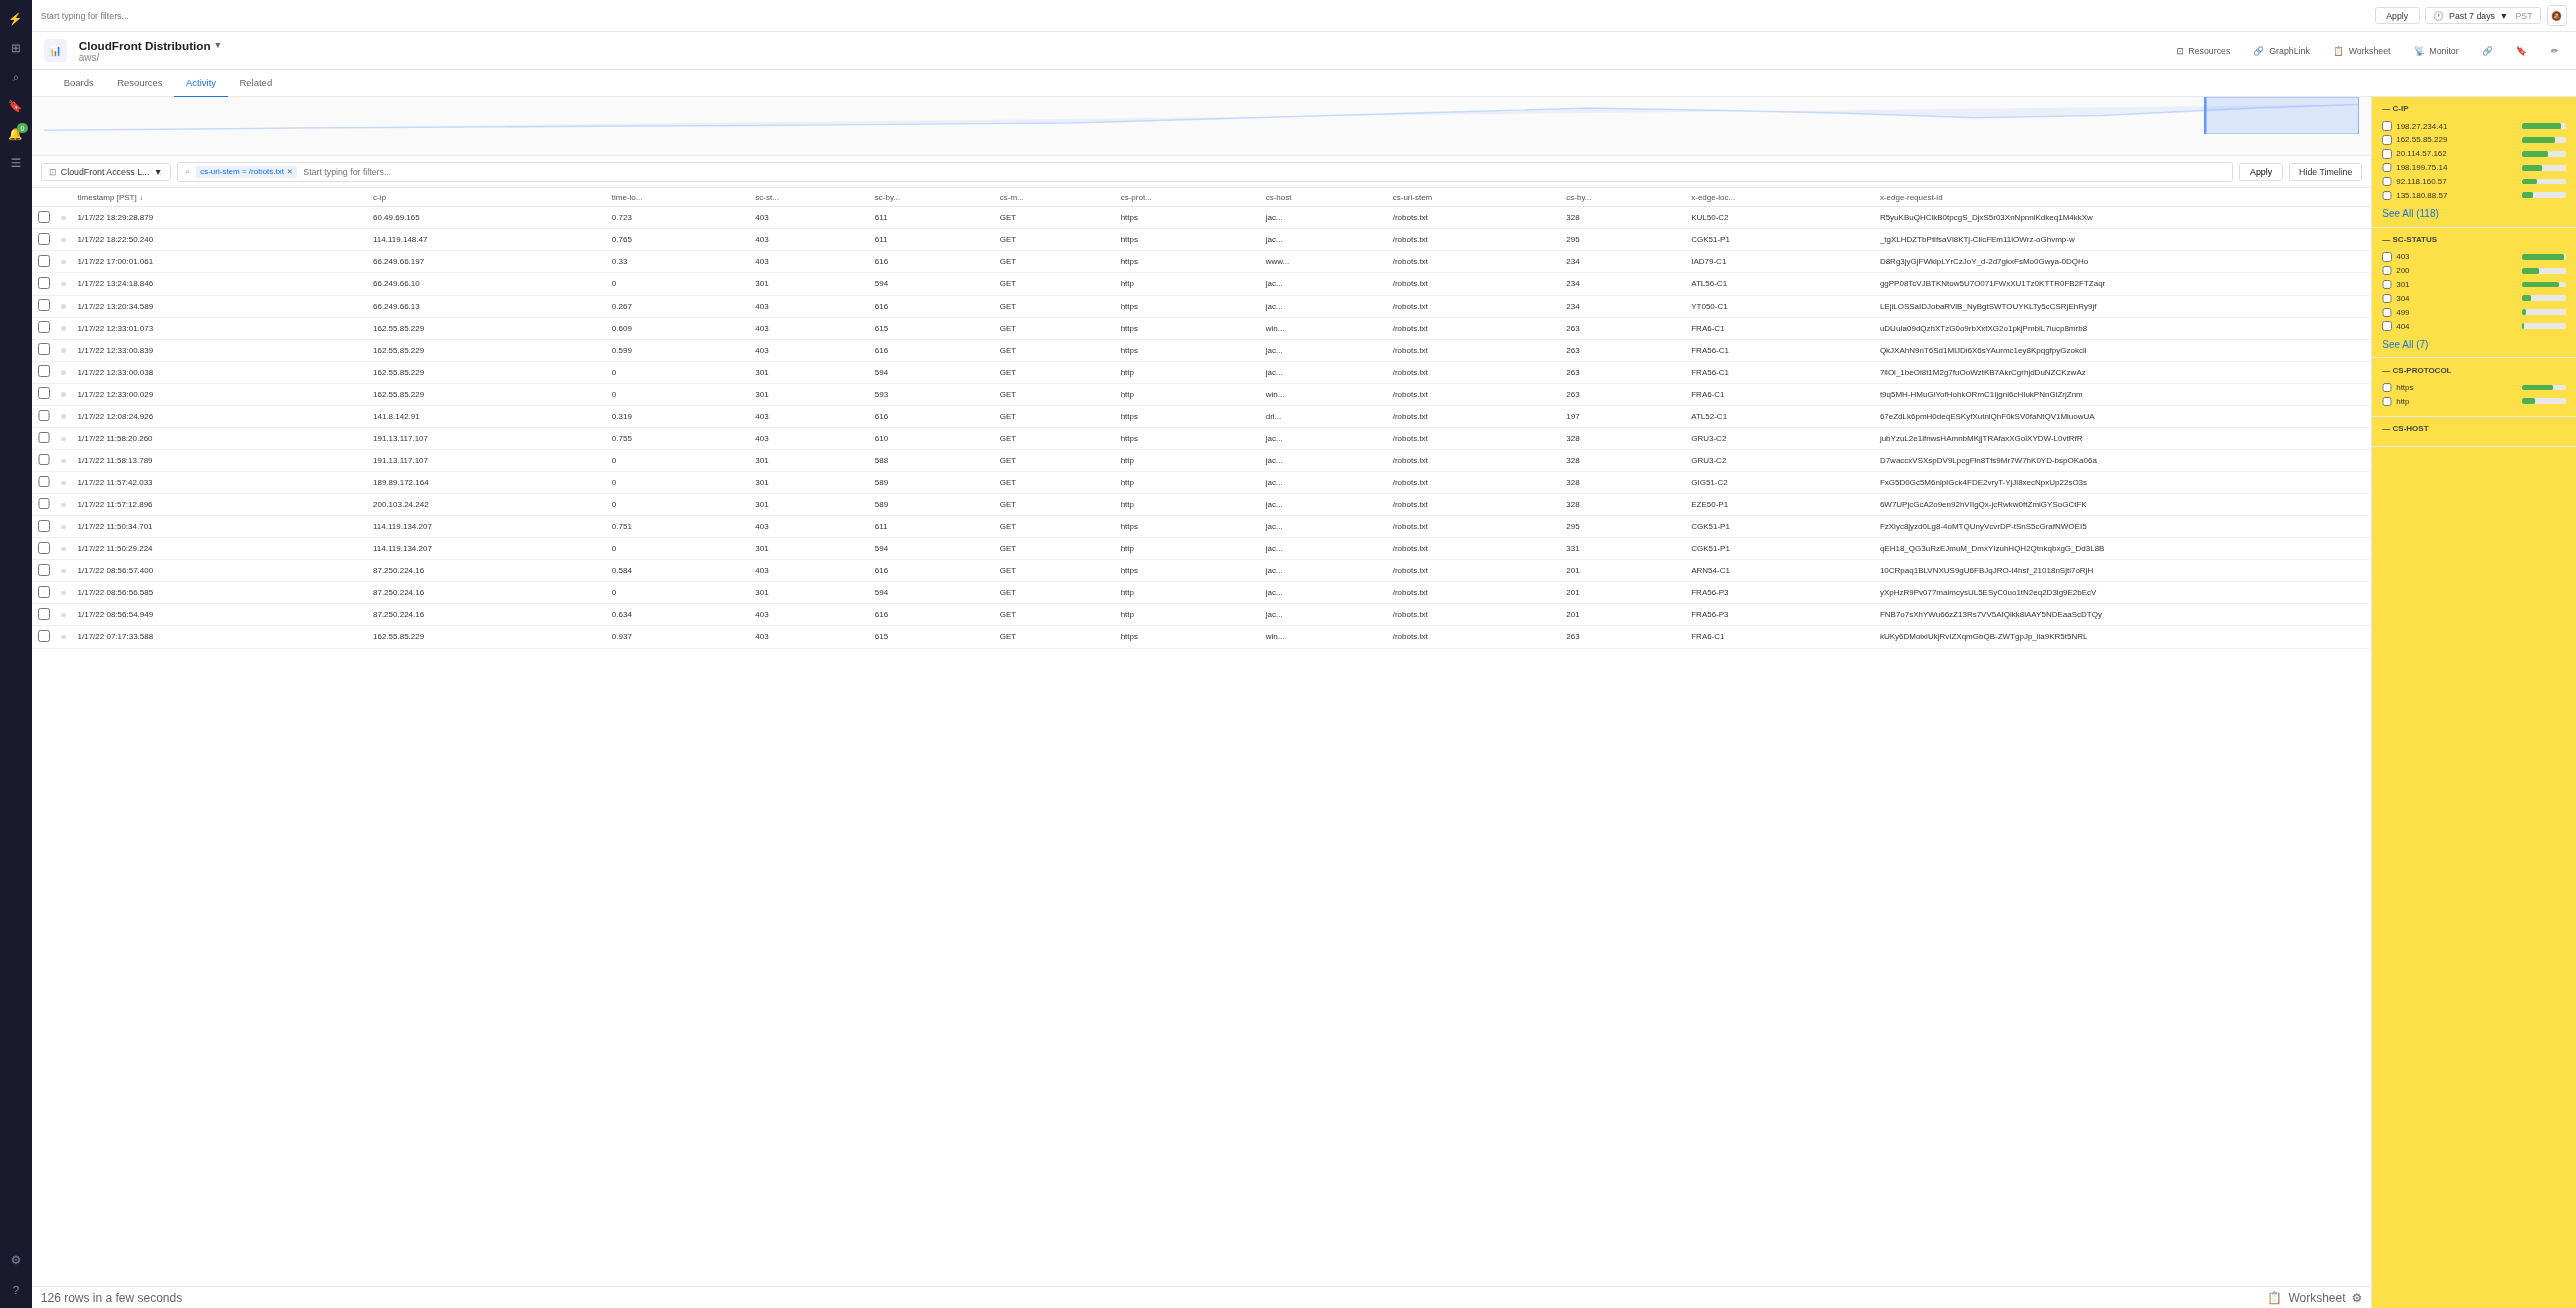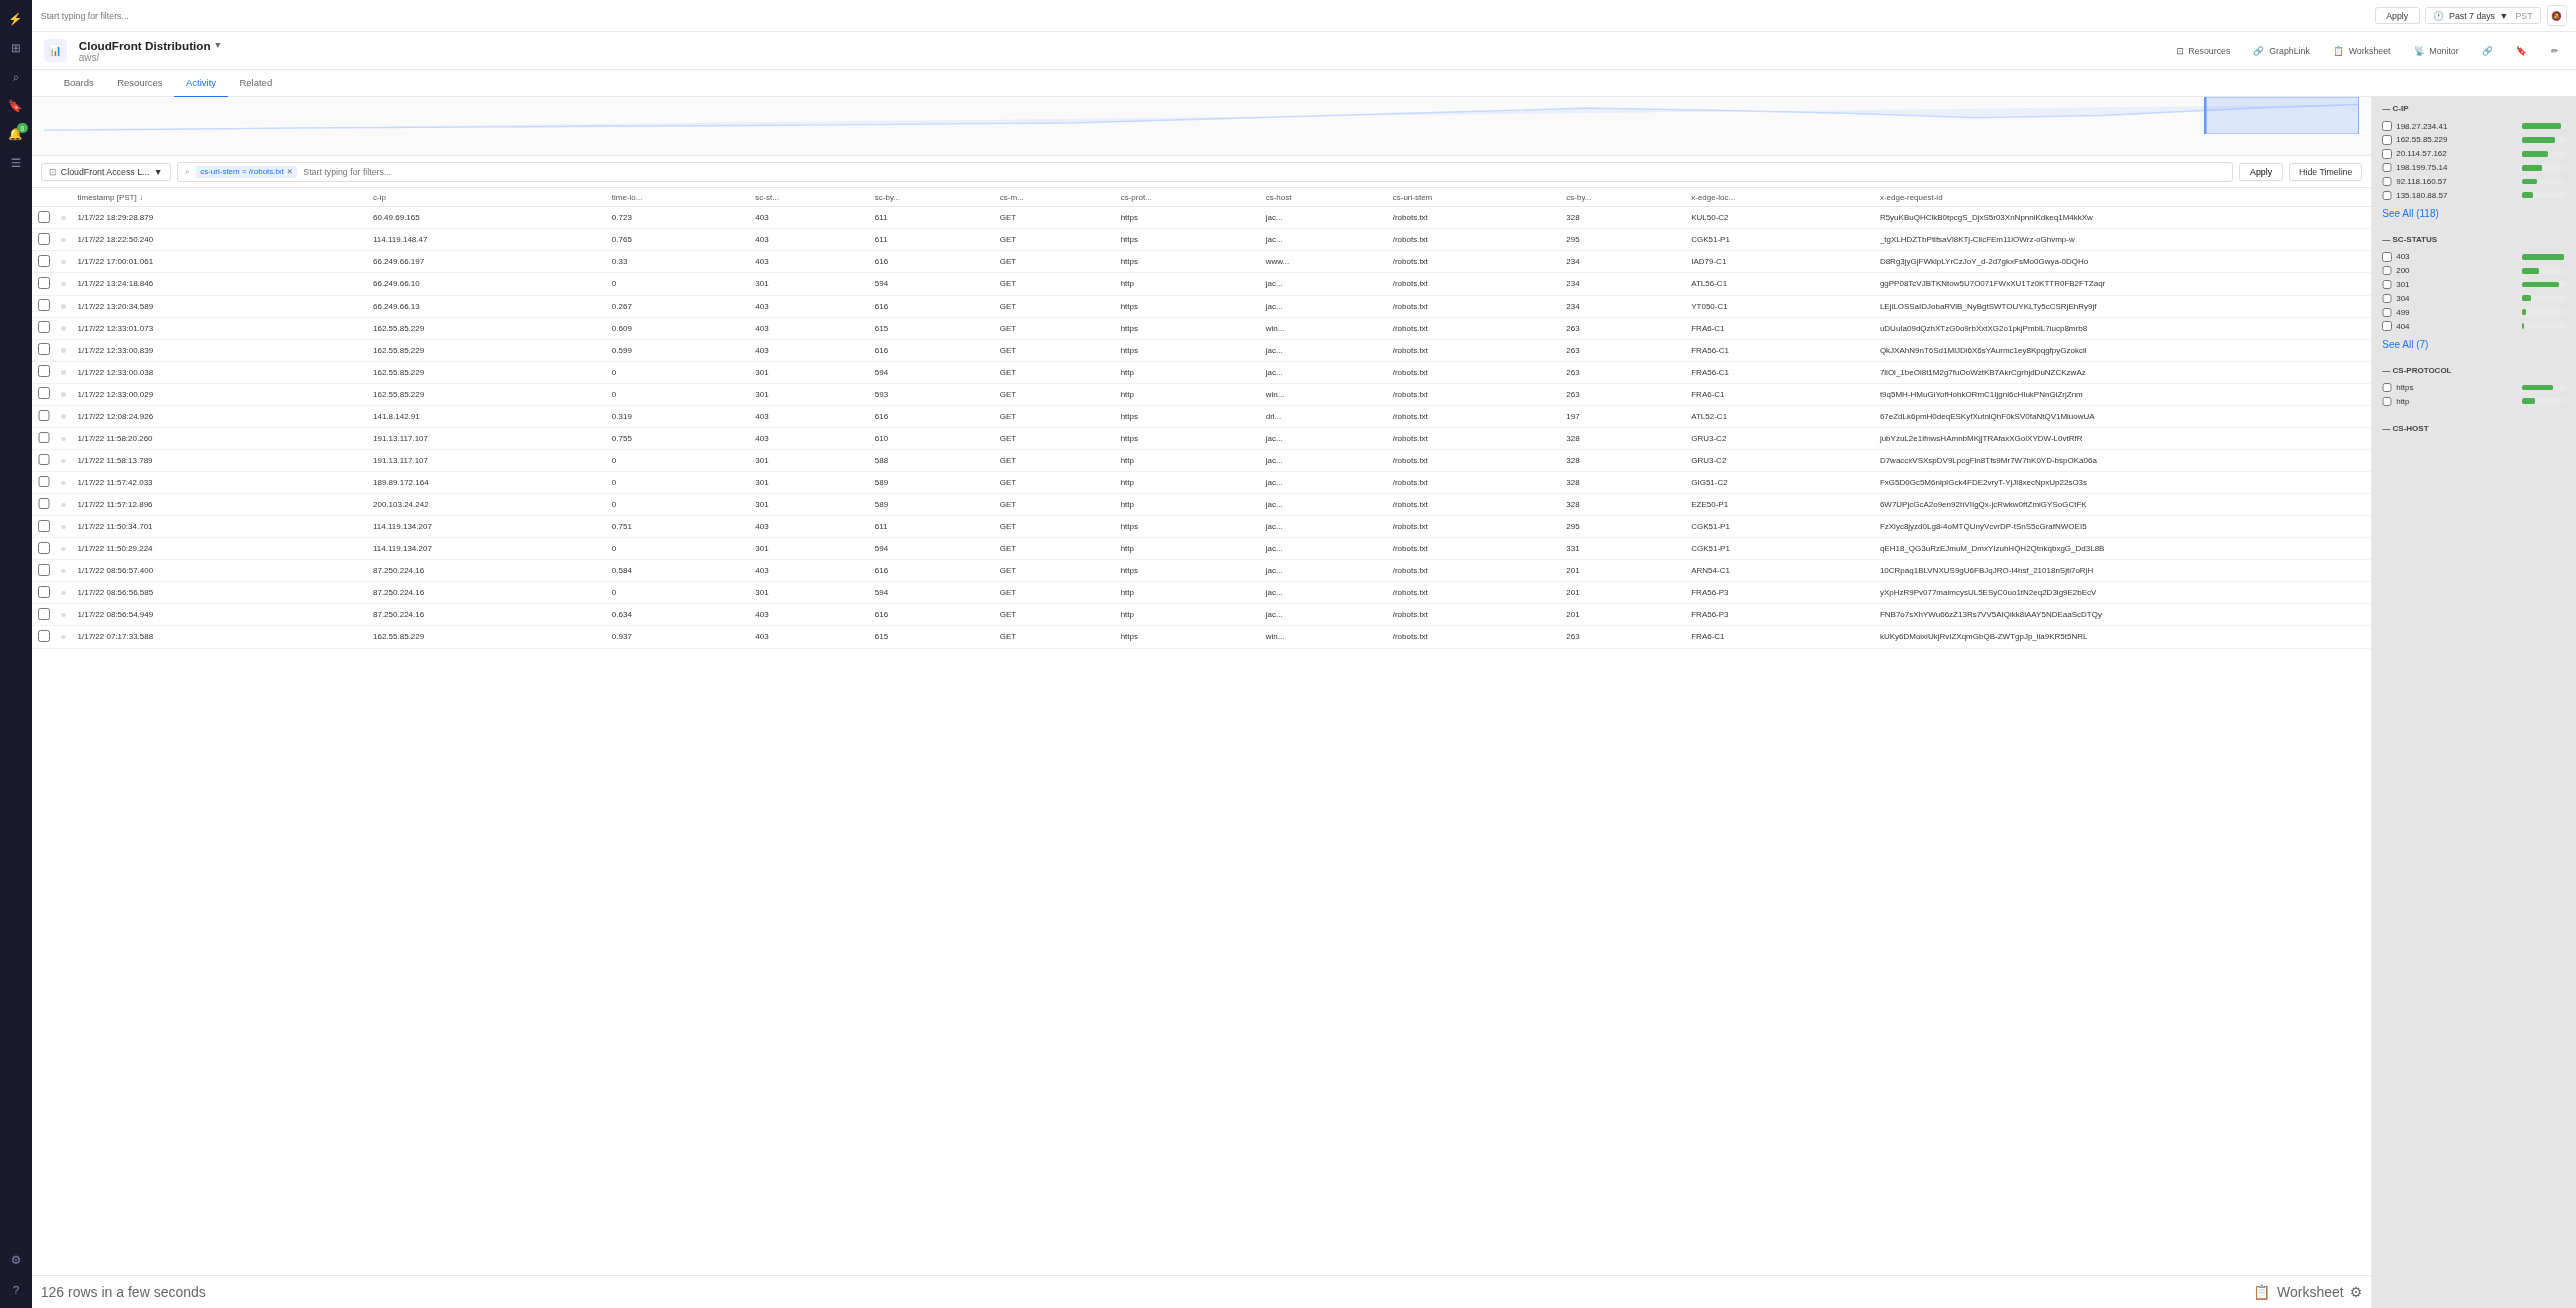--- a/index.html
+++ b/index.html
@@ -246,37 +246,37 @@
       border-bottom: 0.7px solid #f0f0f0;
       white-space: nowrap;
       color: #333;
       font-size: 8px;
     }
     .row-checkbox { width: 11.7px; height: 11.7px; }
     .dot { width: 4.4px; height: 4.4px; border-radius: 50%; background: #ddd; display: inline-block; }
 
     
     .status-bar {
-      height: 33px;
+      height: 22px;
       border-top: 0.7px solid #e8e8e8;
       display: flex;
       align-items: center;
       padding: 0 8.8px;
-      font-size: 14px;
+      font-size: 12px;
       color: #666;
       gap: 5.9px;
     }
     .status-bar-right { margin-left: auto; display: flex; align-items: center; gap: 5.9px; }
 
     
     .right-panel {
       width: 205px;
       border-left: 0.7px solid #e8e8e8;
       overflow-y: auto;
-      background: #e5e5e5;
+      background: #fde047;
       flex-shrink: 0;
     }
     .filter-section { border-bottom: 0.7px solid #e8e8e8; padding: 7.3px 10.3px; }
     .filter-section-header {
       display: flex;
       align-items: center;
       justify-content: space-between;
       font-size: 8px;
       font-weight: 600;
       color: #444;

